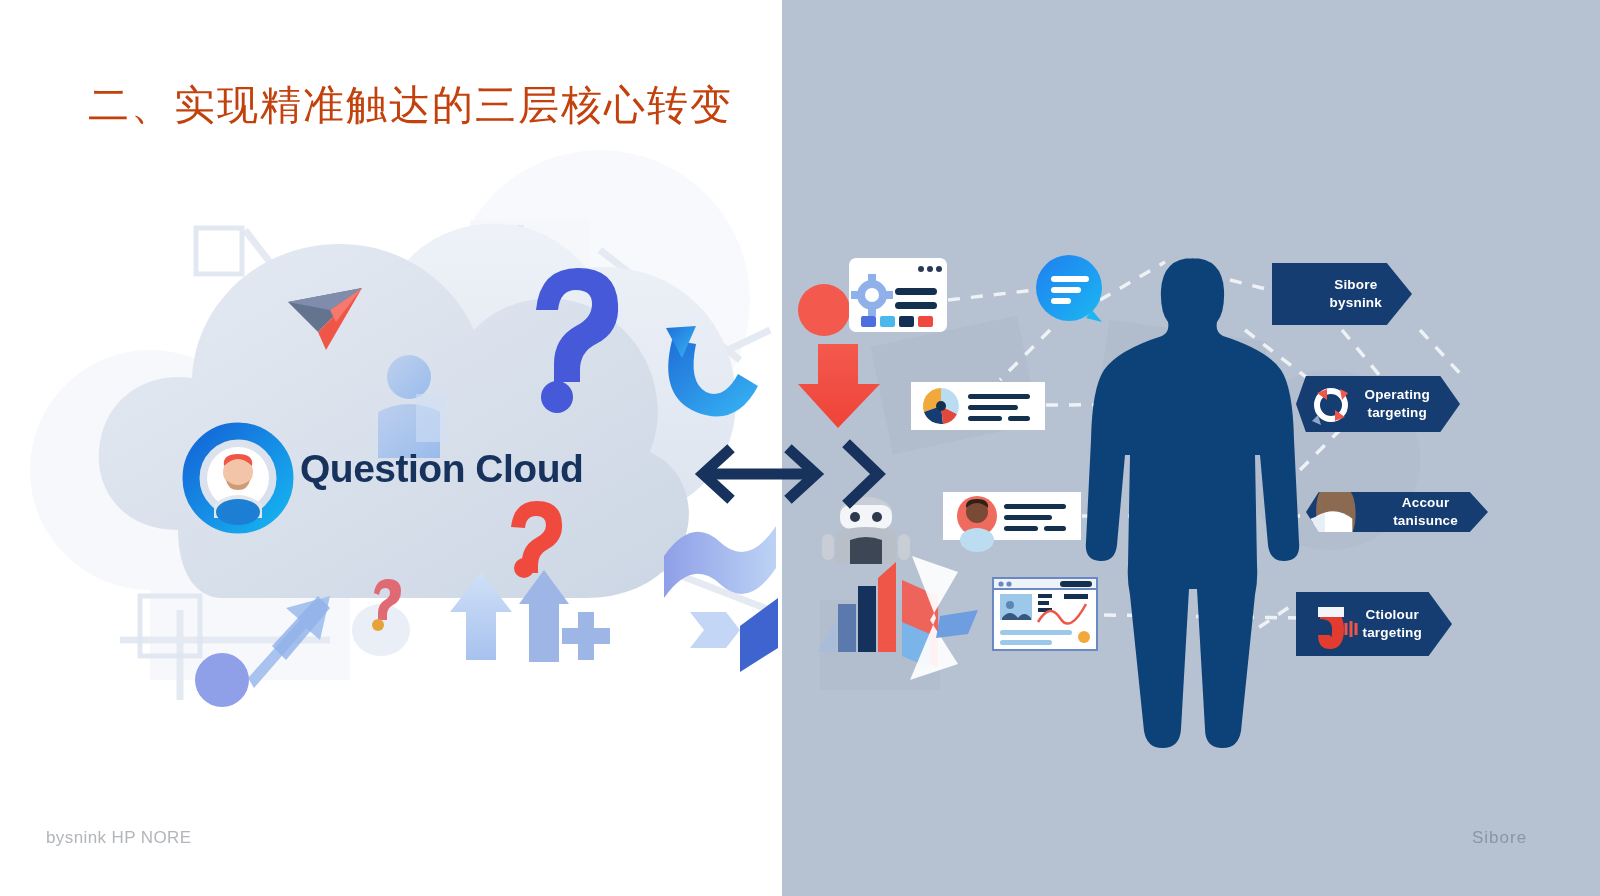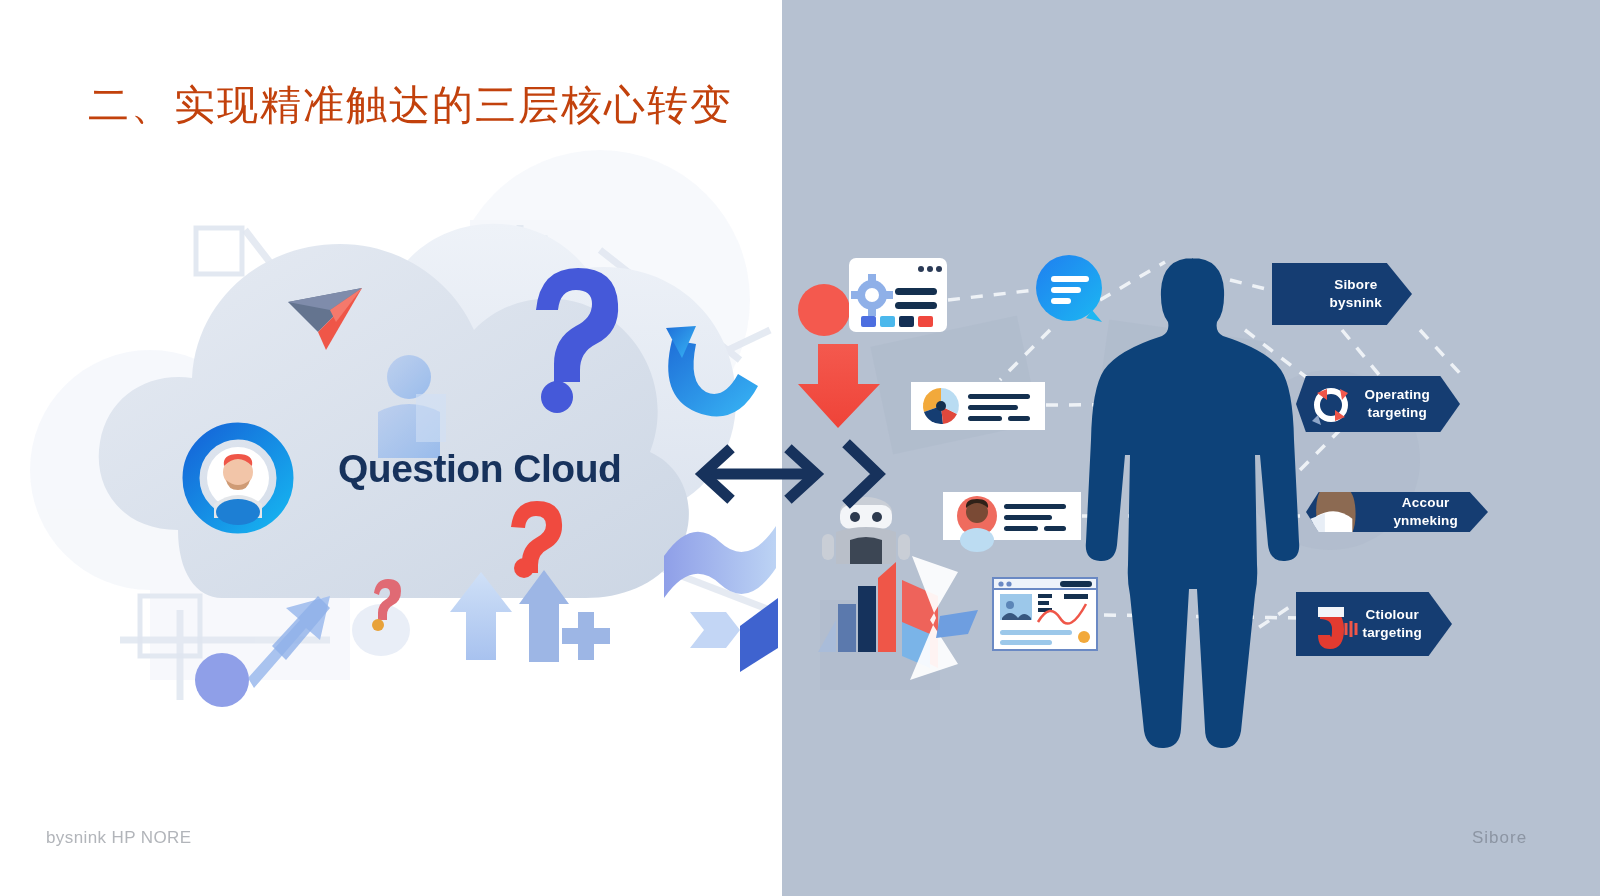--- a/index.html
+++ b/index.html
@@ -58,21 +58,20 @@
 
   
   .qc-word {
     position: absolute;
     left: 300px; top: 447px;
     font-size: 39px;
     font-weight: bold;
     color: #17325c;
     letter-spacing: -0.5px;
     white-space: nowrap;
-    margin-left: 38px;
   }
   
   .banner {
     position: absolute;
     color: #ffffff;
     font-size: 13.5px;
     font-weight: 700;
     line-height: 1.35;
     display: flex;
     align-items: center;
@@ -422,21 +421,21 @@
   <div class="banner b3">
     <svg class="banner-icon" viewBox="0 0 54 54" style="left:-14px;width:74px;height:74px;">
       <path d="M30 6 q14 0 16 16 q2 18 -6 26 l-16 0 q-8 -12 -6 -28 q2 -14 12 -14 Z" fill="#8c6a52"></path>
       <path d="M18 30 q14 -8 26 2 l0 26 -30 0 q-2 -18 4 -28 Z" fill="#ffffff"></path>
       <path d="M16 50 l30 0 l0 10 -30 0 Z" fill="#f2b93b"></path>
       <path d="M8 34 l16 -6 l0 14 -14 0 Z" fill="#e8eef6"></path>
       <path d="M6 36 l8 -2 l0 10 -8 0 Z" fill="#f2b93b"></path>
     </svg>
     <div class="btext">
       <div>Accour</div>
-      <div>ynmeking</div>
+      <div>tanisunce</div>
     </div>
   </div>
 
   <div class="banner b4">
     <svg class="banner-icon" viewBox="0 0 54 54">
       <path d="M16 10 q24 0 24 22 q0 20 -14 20 q-12 0 -12 -14 l12 0 q2 6 2 -6 q0 -10 -12 -10 Z" fill="#e23b30"></path>
       <rect x="14" y="10" width="26" height="10" fill="#f2f5f9"></rect>
       <g stroke="#ef5648" stroke-width="3">
         <line x1="42" y1="26" x2="42" y2="38"></line>
         <line x1="47" y1="24" x2="47" y2="40"></line>

